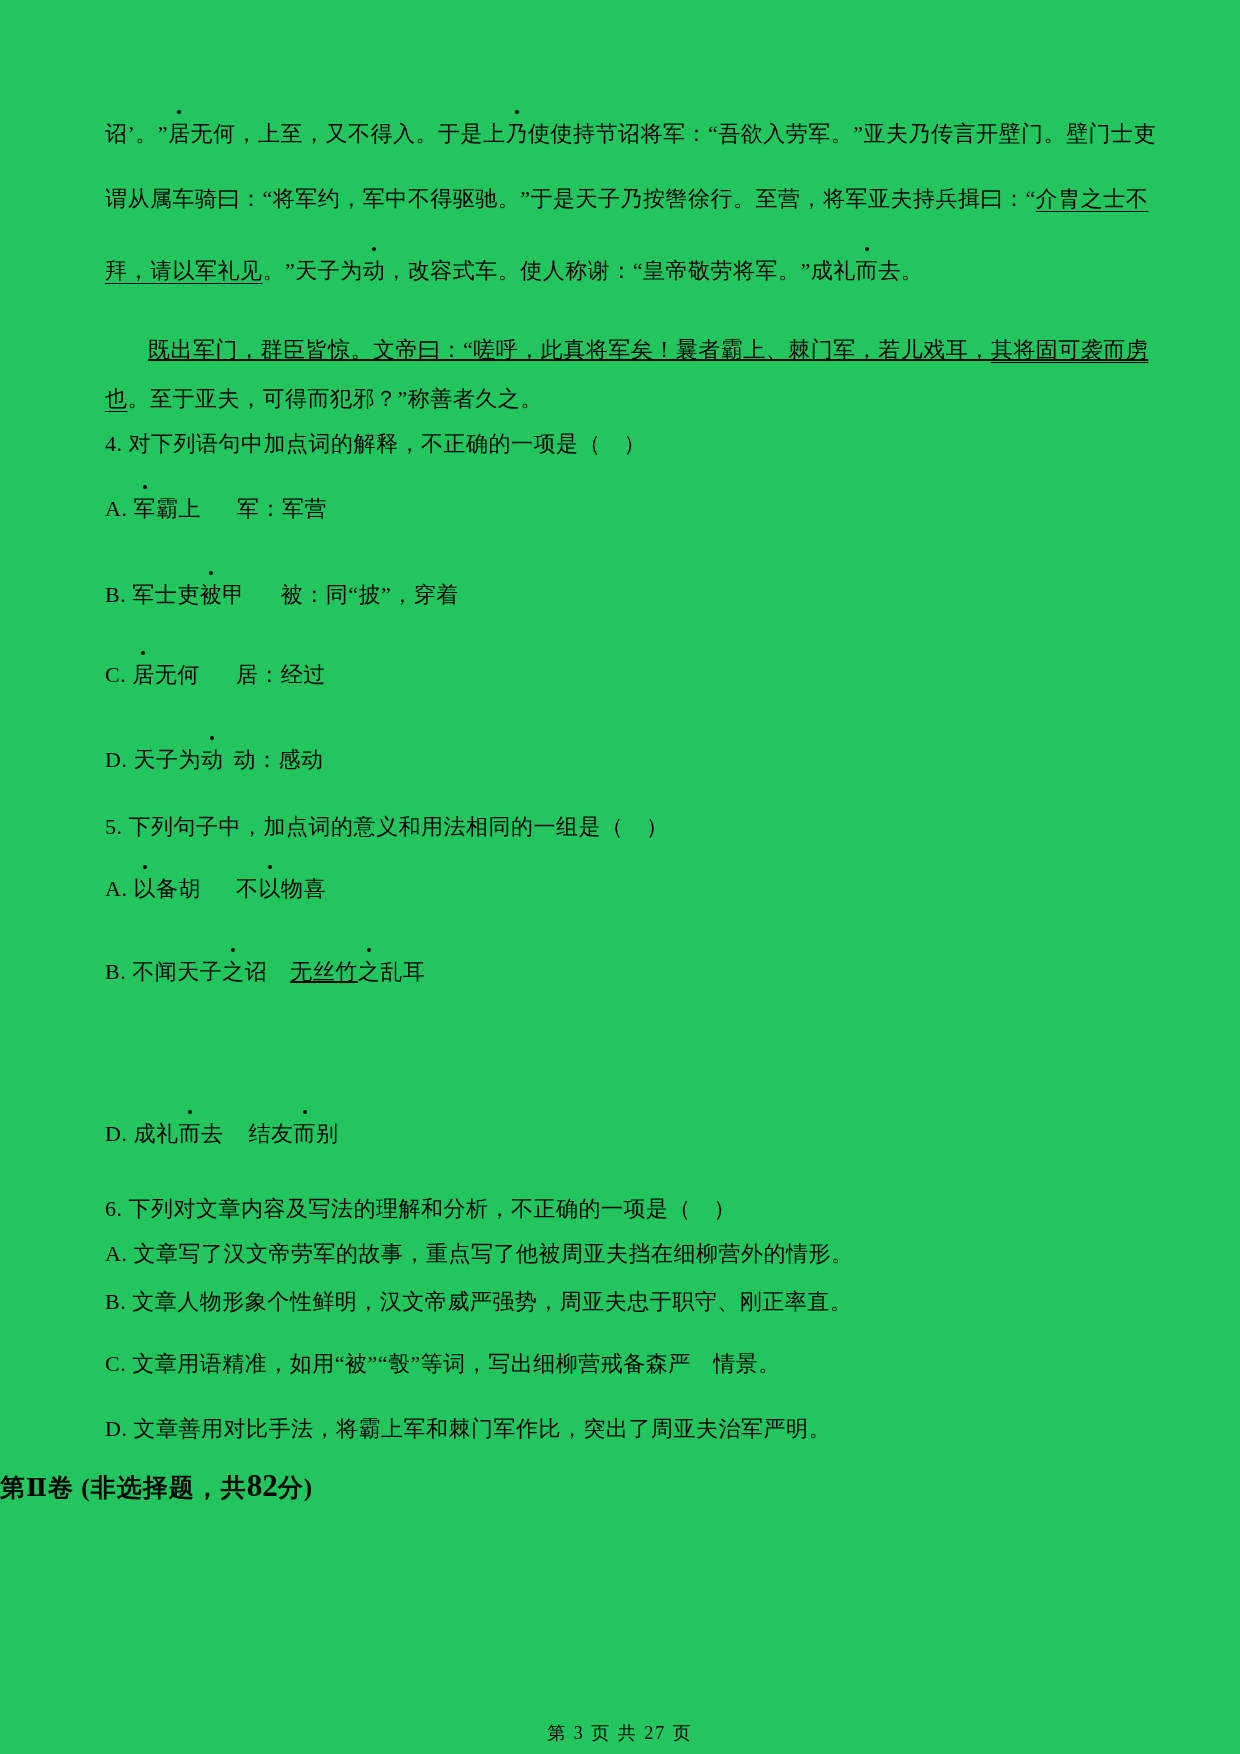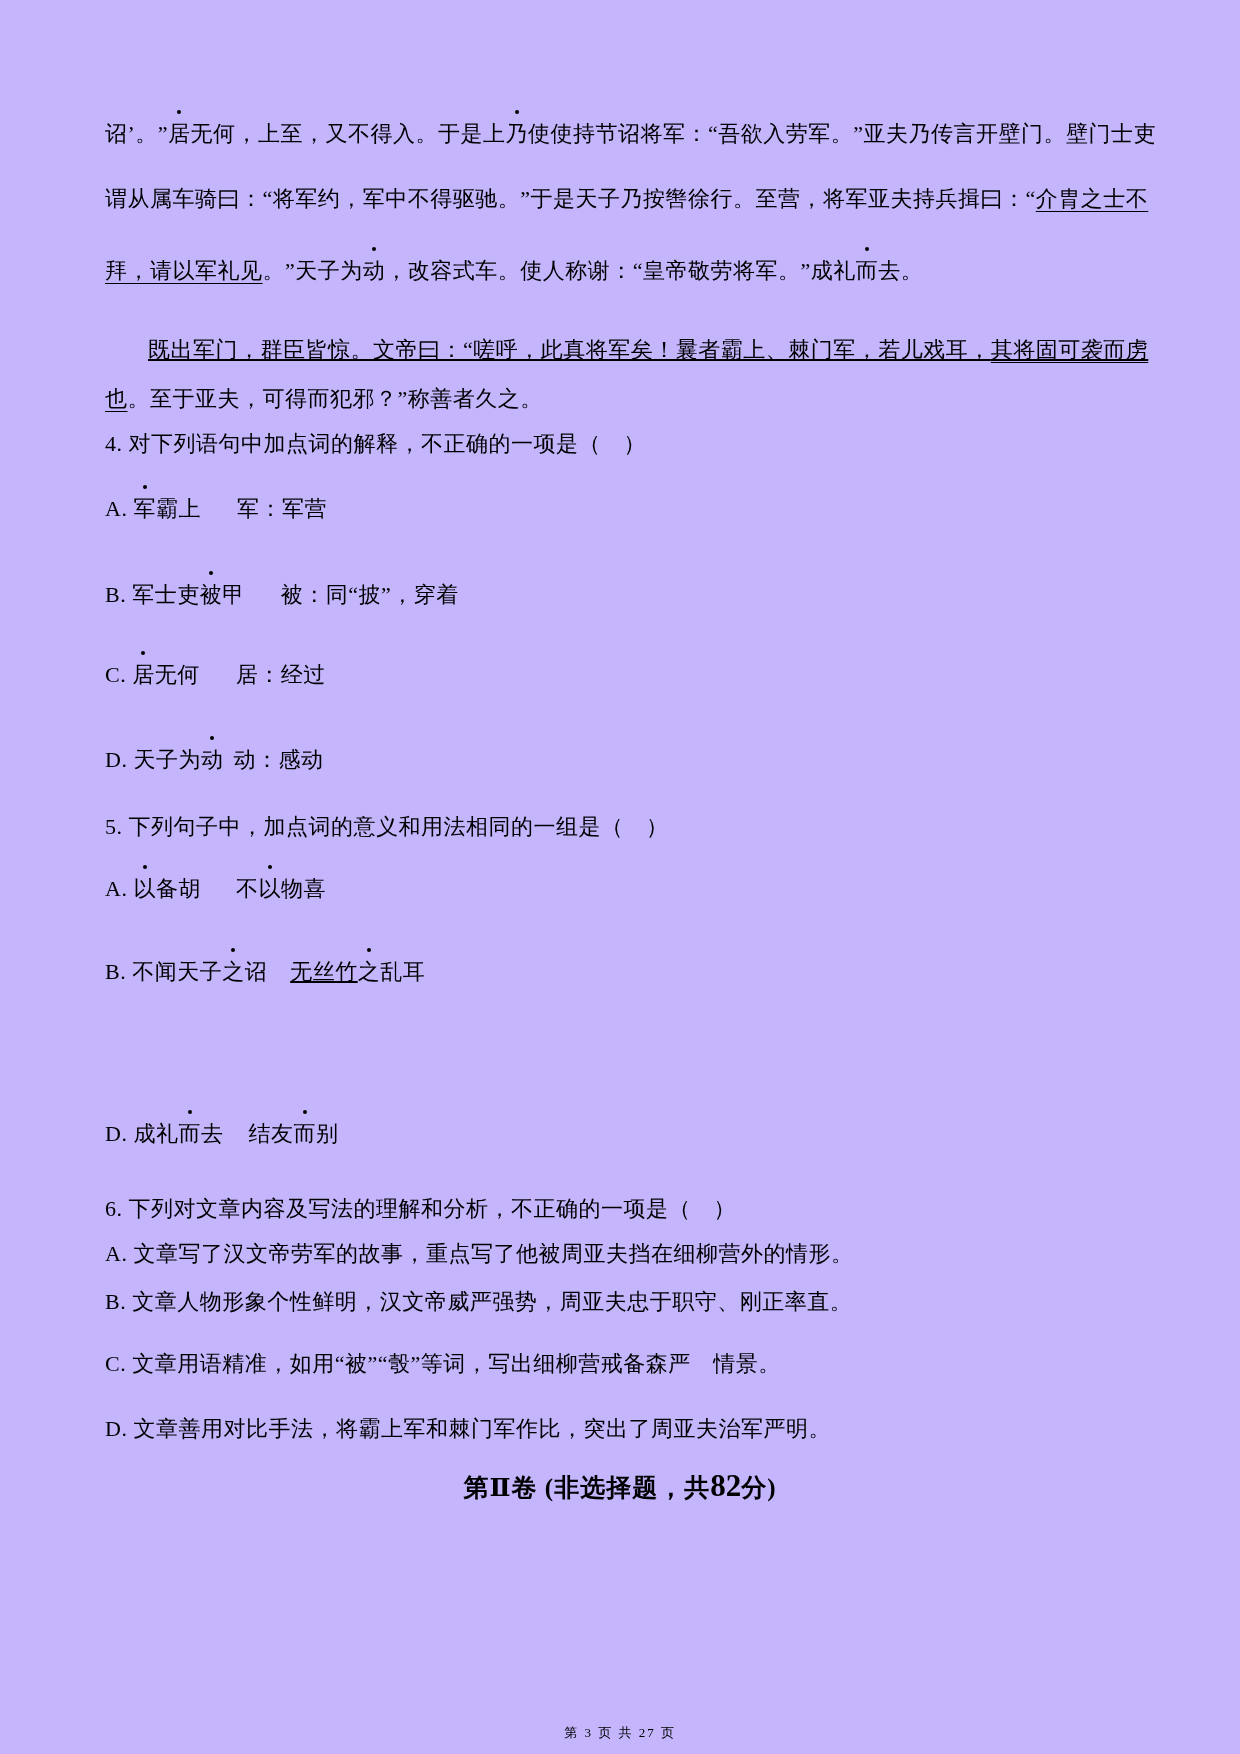--- a/index.html
+++ b/index.html
@@ -1,20 +1,20 @@
 <!DOCTYPE html>
 <html><head>
 <meta charset="utf-8">
 <style>
   html,body{margin:0;padding:0;background:#e8e8e8;}
   .page{
     position:relative;
     width:1240px;height:1754px;
     margin:0 auto;
-    background:#c4b5fd;
+    background:#22c55e;
     font-family:"Liberation Serif","DejaVu Serif",serif;
     color:#000;
     overflow:hidden;
   }
   .line{
     position:absolute;
     left:105px;
     font-size:22px;
     line-height:30px;
     white-space:nowrap;
@@ -38,32 +38,31 @@
   }
   .expl{margin-left:36px;}
   .ph2{margin-left:35px;}
   .g26{margin-left:10px;}
   .g23{margin-left:23px;text-decoration:underline;}
   .g17{margin-left:17px;}
   .g25{margin-left:25px;}
   .heading{
     position:absolute;
     top:1468px;left:0;width:100%;
-    text-align:center;
     font-weight:bold;
     font-size:25px;line-height:36px;
     letter-spacing:1px;
     white-space:nowrap;
   }
   .heading .big{font-size:31px;letter-spacing:0;}
   .footer{
     position:absolute;
     top:1720px;left:0;width:100%;
     text-align:center;
-    font-size:13px;line-height:26px;
+    font-size:18px;line-height:26px;
     letter-spacing:2px;
   }
 </style>
 </head>
 <body>
 
 <div class="page">
 
   <div class="line" style="top:119px"><span>诏’。”</span><span class="dotted">居</span><span>无何，上至，又不得入。于是上</span><span class="dotted">乃</span><span>使使持节诏将军：“吾欲入劳军。”亚夫乃传言开壁门。壁门士吏</span></div>
 

